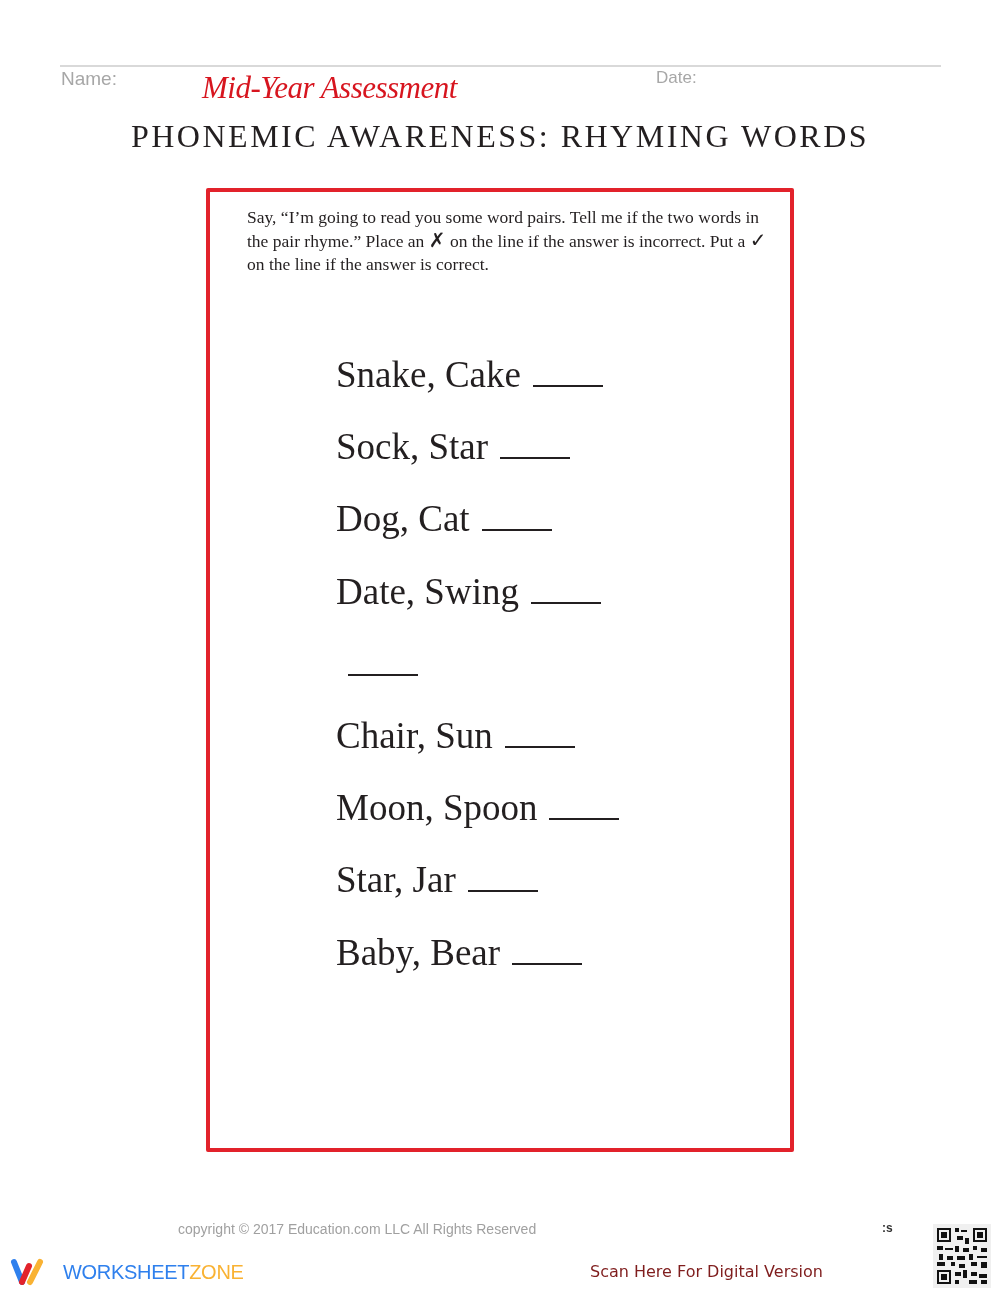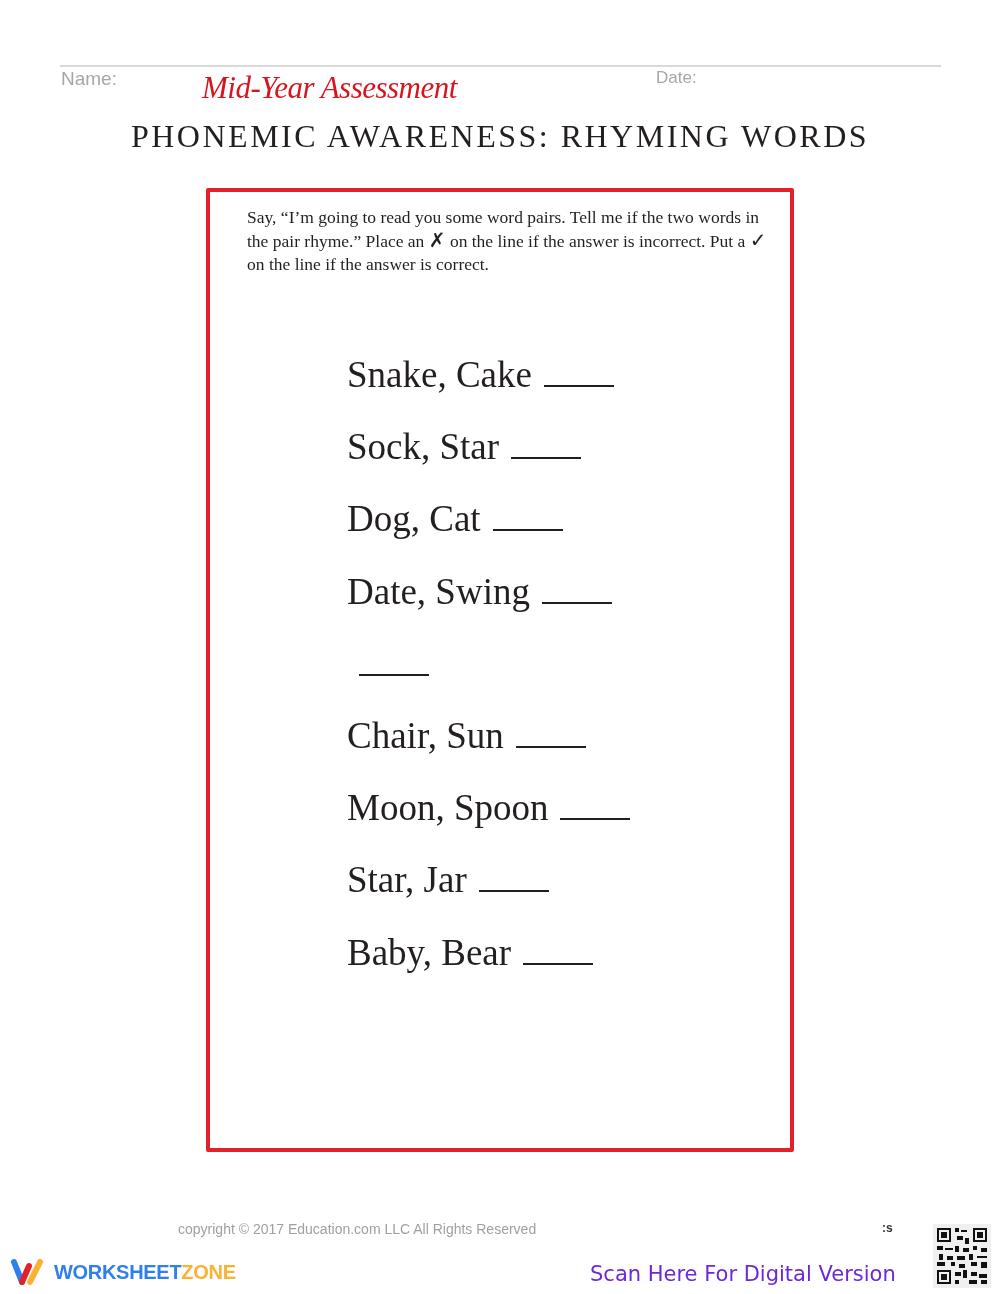--- a/index.html
+++ b/index.html
@@ -5,30 +5,30 @@
   html, body { margin:0; padding:0; background:#ffffff; }
   body { width:1000px; height:1294px; position:relative; overflow:hidden; font-family:"Liberation Serif", serif; color:#231f20; }
   .top-rule { position:absolute; left:60px; top:65px; width:881px; height:2px; background:#d9d9d9; }
   .name-label { position:absolute; left:61px; top:68px; font-family:"Liberation Sans", sans-serif; font-size:19px; color:#a7a7a7; }
   .date-label { position:absolute; left:656px; top:68px; font-family:"Liberation Sans", sans-serif; font-size:17px; color:#a7a7a7; }
   .subtitle { position:absolute; left:202px; top:70px; font-family:"Liberation Serif", serif; font-style:italic; font-size:31px; color:#d7151f; letter-spacing:-0.5px; }
   .page-title { position:absolute; left:0; width:1000px; top:118px; text-align:center; font-family:Liberation Serif, serif; font-size:32px; letter-spacing:2.5px; color:#231f20; }
   .box { position:absolute; left:206px; top:188px; width:580px; height:956px; border:4px solid #e2222b; border-radius:2px; }
   .instructions { position:absolute; left:247px; top:206px; width:520px; font-size:17.5px; line-height:23px; color:#231f20; }
   .instructions .mark { font-family:"DejaVu Sans", sans-serif; font-weight:bold; font-size:20px; }
-  .items { position:absolute; left:347px; top:350px; }
+  .items { position:absolute; left:336px; top:350px; }
   .item { height:72.2px; font-size:37px; line-height:50px; white-space:nowrap; color:#231f20; }
   .blank { display:inline-block; width:70px; border-bottom:2px solid #231f20; height:30px; margin-left:12px; vertical-align:baseline; }
   .copyright { position:absolute; left:178px; top:1221px; font-family:"Liberation Sans", sans-serif; font-size:14px; color:#a0a0a0; }
   .stray { position:absolute; left:882px; top:1221px; font-family:"Liberation Sans", sans-serif; font-size:12px; color:#333; font-weight:bold; }
   .logo { position:absolute; left:10px; top:1258px; display:flex; align-items:center; }
-  .logo-text { font-family:"Liberation Sans", sans-serif; font-weight:bold; font-size:20px; margin-left:8px; letter-spacing:-0.3px; }
+  .logo-text { font-family:"Liberation Sans", sans-serif; font-weight:normal; font-size:20px; margin-left:17px; letter-spacing:-0.3px; }
   .logo-text .w { color:#2f80ed; }
   .logo-text .z { color:#f9b233; }
-  .scan-text { position:absolute; left:590px; top:1262px; font-family:"DejaVu Sans", sans-serif; font-size:21px; color:#6d28d9; }
+  .scan-text { position:absolute; left:590px; top:1262px; font-family:"DejaVu Sans", sans-serif; font-size:16px; color:#7f1d1d; }
   .qr { position:absolute; left:933px; top:1224px; width:58px; height:64px; background:#f0f0f0; }
 </style>
 </head>
 <body>
 
 <div class="top-rule"></div>
 <div class="name-label">Name:</div>
 <div class="subtitle">Mid-Year Assessment</div>
 <div class="date-label">Date:</div>
 <div class="page-title">PHONEMIC AWARENESS: RHYMING WORDS</div>

